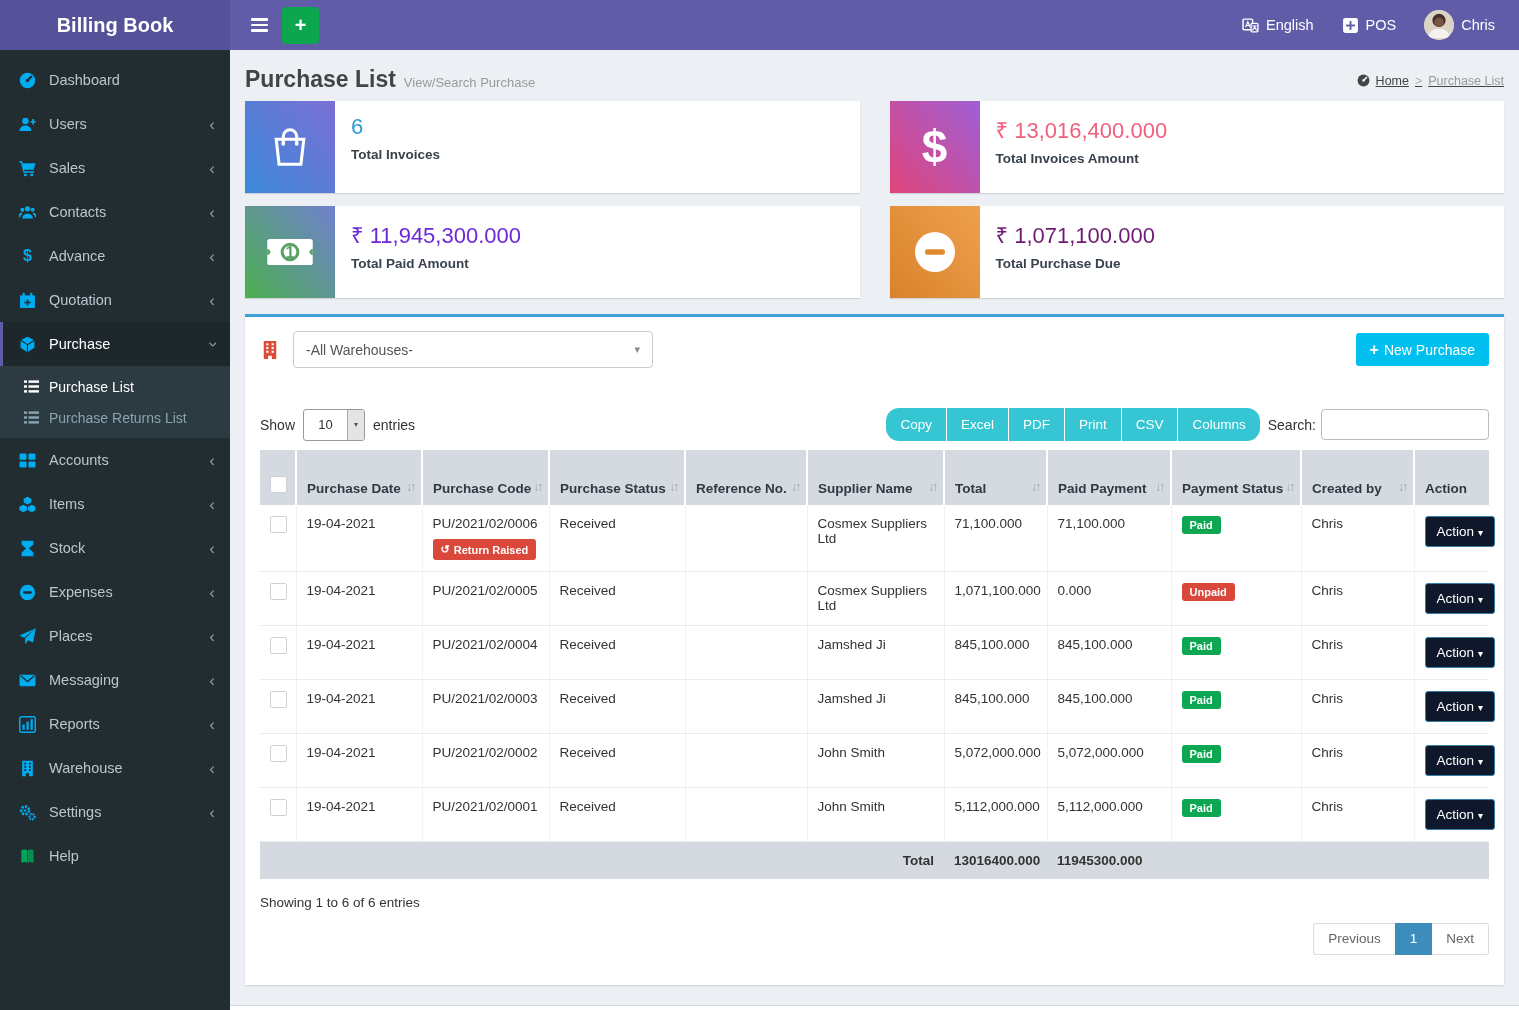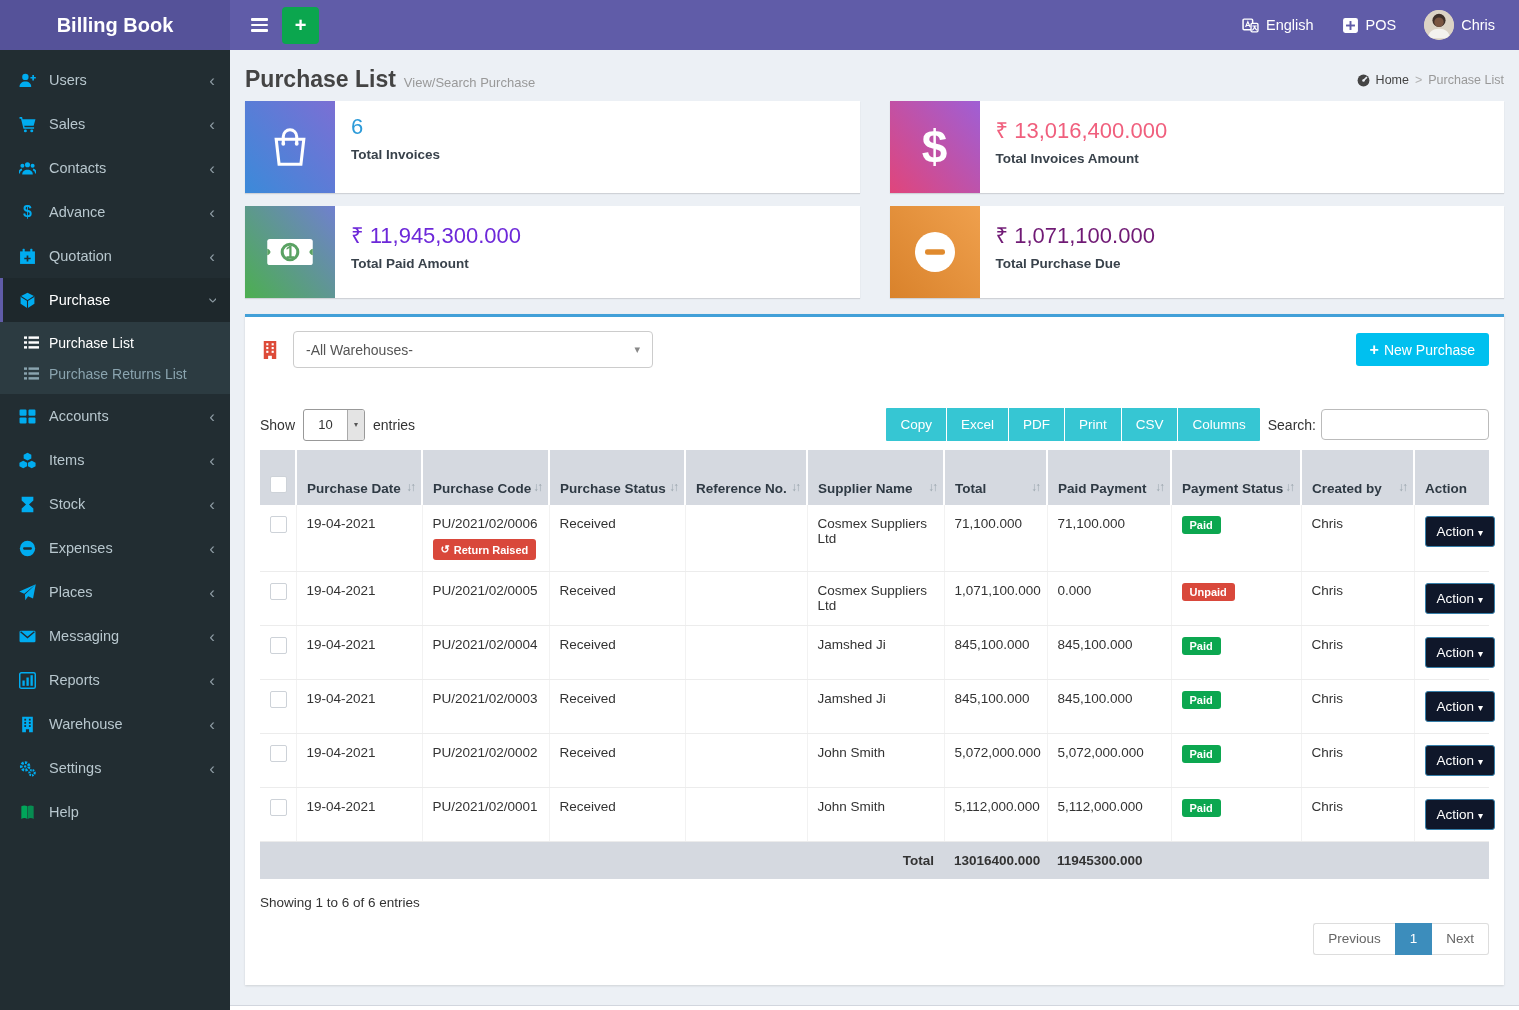--- a/index.html
+++ b/index.html
@@ -34,21 +34,21 @@
   .sub-item.active { color:#fff; }
   .ic { width:17px; height:17px; flex:0 0 17px; color:#00acf0; fill:currentColor; }
   .ic-sm { width:15px; height:15px; flex:0 0 15px; fill:currentColor; }
   .glyph-dollar { width:17px; text-align:center; color:#00acf0; font-weight:bold; font-size:16px; }
 
   
   .content { flex:1; display:flex; flex-direction:column; }
   .content-header { display:flex; align-items:baseline; padding:16px 15px 8px; }
   .page-title { font-size:23px; font-weight:bold; color:#444; }
   .page-subtitle { font-size:13px; color:#999; margin-left:8px; }
-  .breadcrumb { margin-left:auto; display:flex; align-items:flex-end; gap:6px; font-size:12.5px; color:#444; }
+  .breadcrumb { margin-left:auto; display:flex; align-items:flex-start; gap:6px; font-size:12.5px; color:#444;text-decoration:underline; }
   .breadcrumb .sep { color:#b0b0b0; }
   .breadcrumb .current { color:#999; }
 
   .stats { display:grid; grid-template-columns:1fr 1fr; column-gap:30px; row-gap:13px; padding:0 15px; }
   .stat-card { background:#fff; height:92px; display:flex; box-shadow:0 1px 1px rgba(0,0,0,.12); }
   .stat-icon { width:90px; flex:0 0 90px; display:flex; align-items:center; justify-content:center; }
   .g1 { background:linear-gradient(50deg,#3b8ad9,#7b6fd4); }
   .g2 { background:linear-gradient(50deg,#e0457b,#9f5fd5); }
   .g3 { background:linear-gradient(50deg,#4caf50,#7080cf); }
   .g4 { background:linear-gradient(50deg,#d9822b,#efa04d); }
@@ -67,21 +67,21 @@
                   height:33px; padding:0 14px; font-size:14px; cursor:pointer; display:flex; align-items:center; gap:5px; }
   .new-purchase b { font-size:16px; }
 
   .controls { display:flex; align-items:center; margin-top:40px; }
   .show-group { display:flex; align-items:center; gap:8px; font-size:14px; }
   .page-size { width:62px; height:32px; border:1px solid #999; border-radius:3px; display:flex; overflow:hidden; cursor:pointer; background:#fff; }
   .page-size .val { flex:1; display:flex; align-items:center; justify-content:center; font-size:13px; color:#333; }
   .page-size .dd { width:17px; background:#e4e4e4; border-left:1px solid #aaa; display:flex;
                    align-items:center; justify-content:center; font-size:8px; color:#555; }
   .right-controls { margin-left:auto; display:flex; align-items:center; }
-  .export-group { display:flex; border-radius:1px; overflow:hidden; }
+  .export-group { display:flex; border-radius:13px; overflow:hidden; }
   .export-btn { background:#36c6d3; color:#fff; border:none; border-right:1px solid #fff;
                 height:33px; padding:0 14px; font-size:13.5px; cursor:pointer; }
   .export-btn:last-child { border-right:none; }
   .search-label { font-size:14px; margin:0 5px 0 8px; }
   .search-input { width:168px; height:31px; border:1px solid #bbb; border-radius:4px; padding:0 8px; font-size:13px; }
 
   
   table { width:100%; border-collapse:collapse; table-layout:fixed; margin-top:9px; }
   thead th { background:#d5d9e0; color:#2f3a44; font-size:13.5px; font-weight:bold; text-align:left;
              padding:8px 10px 9px; vertical-align:bottom; height:55px; border-right:2px solid #fff;
@@ -159,20 +159,28 @@
       </div>
     </div>
   </div>
 </header>
 
 <div class="layout">
 
   <aside class="sidebar">
     <div class="side-item">
       <svg class="ic" viewBox="0 0 16 16">
+        <circle cx="8" cy="8" r="7.3"></circle>
+          <line x1="8" y1="8" x2="12.2" y2="3.8" stroke="#222d32" stroke-width="2"></line>
+          <circle cx="8" cy="8" r="1.6" fill="#222d32"></circle>
+      </svg>
+      <span>Dashboard</span>
+    </div>
+    <div class="side-item">
+      <svg class="ic" viewBox="0 0 16 16">
         <circle cx="6" cy="4.6" r="3"></circle>
           <path d="M.5 14c0-3.2 2.4-5 5.5-5s5.5 1.8 5.5 5z"></path>
         <path d="M10.8 5.4h5M13.3 2.9v5" stroke="currentColor" stroke-width="1.6" fill="none"></path>
       </svg>
       <span>Users</span>
       <span class="chev">‹</span>
     </div>
     <div class="side-item">
       <svg class="ic" viewBox="0 0 16 16">
         <path d="M.5 1h2.4l.5 2h12.1l-1.7 6.2H4.9l.4 1.3h8.9V12H4.2L1.9 2.5H.5z"></path>

